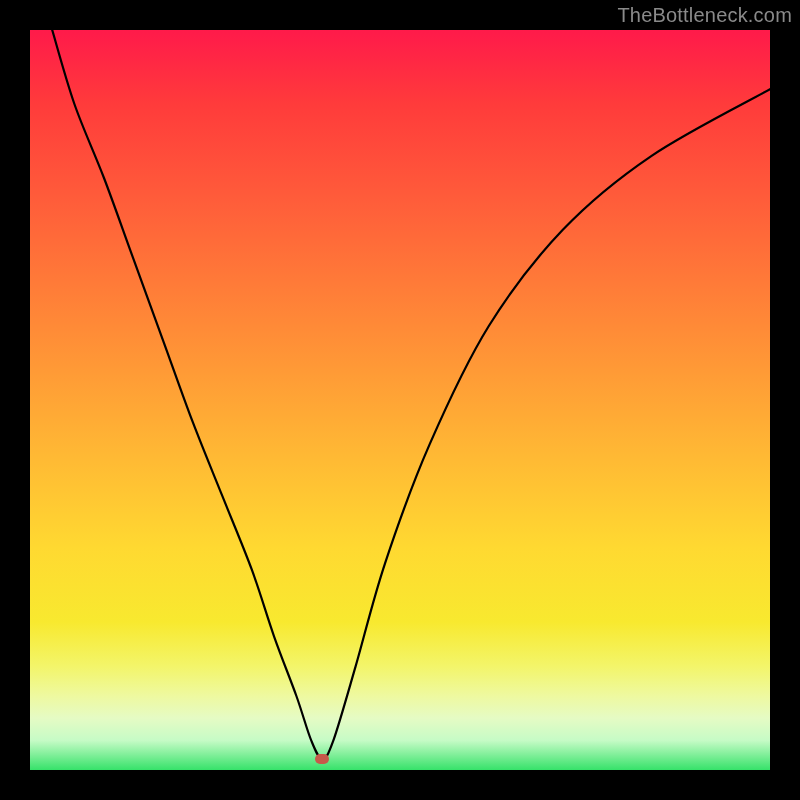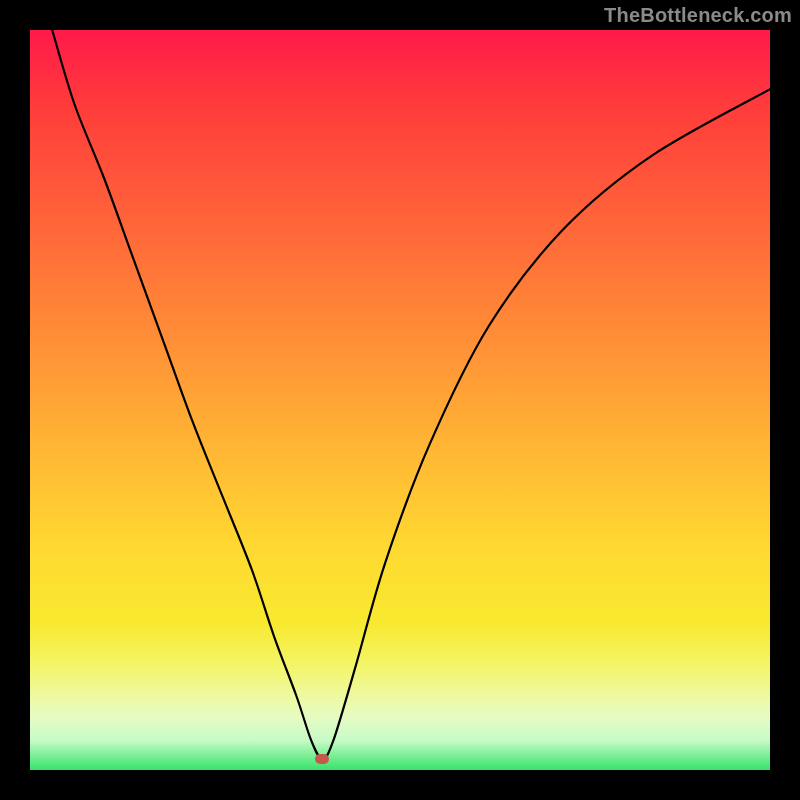--- a/index.html
+++ b/index.html
@@ -56,21 +56,20 @@
     transform: translate(-50%, -50%);
   }
   .watermark {
     position: absolute;
     top: 4px;
     right: 8px;
     color: #8a8a8a;
     font-size: 20px;
     letter-spacing: 0.2px;
     user-select: none;
-    font-weight: bold;
   }
 </style>
 </head>
 <body>
 
 <div class="frame">
   <div class="watermark">TheBottleneck.com</div>
 
   <div class="plot">
     <svg class="curve" viewBox="0 0 740 740" preserveAspectRatio="none">

